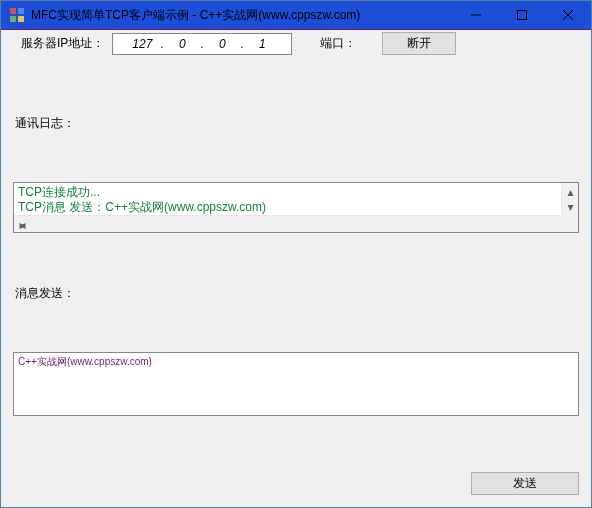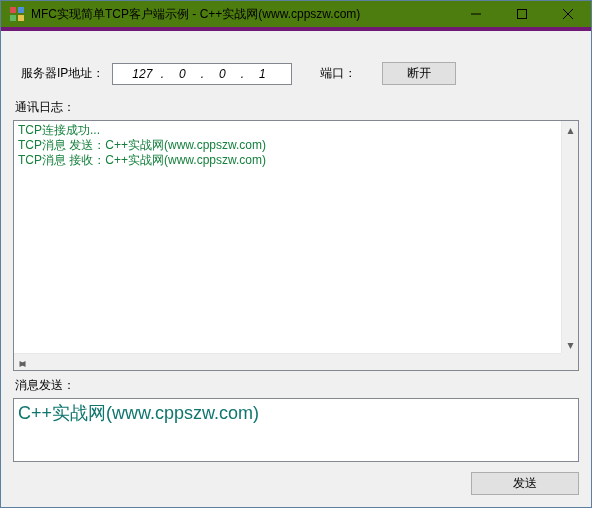--- a/index.html
+++ b/index.html
@@ -13,25 +13,25 @@
   .window {
     width: 592px;
     height: 508px;
     border: 1px solid #5a7fa0;
     background: #f0f0f0;
     display: flex;
     flex-direction: column;
   }
   .titlebar {
     height: 30px;
-    background: #4d7c0f;
+    background: #1d4ed8;
     display: flex;
     align-items: center;
     padding: 0 0 0 8px;
-    border-bottom: 4px solid #701a75;
+    border-bottom: 1px solid #701a75;
   }
   .titlebar-icon {
     width: 16px; height: 16px;
     margin-right: 6px;
     flex-shrink: 0;
   }
   .titlebar-text {
     flex: 1;
     color: #000;
     font-size: 12px;
@@ -43,23 +43,24 @@
     width: 46px;
     display: flex;
     align-items: center;
     justify-content: center;
     color: #333;
   }
   .win-btn svg { width: 10px; height: 10px; }
   .win-btn.close { width: 46px; }
   .client {
     flex: 1;
-    padding: 31px 12px 12px 12px;
+    padding: 2px 12px 12px 12px;
     display: flex;
     flex-direction: column;
+    gap: 46px;
   }
   .row-conn {
     display: flex;
     align-items: center;
     gap: 8px;
     margin-bottom: 14px;
   }
   .lbl { color: #000; }
   .ip-box {
     width: 180px;
@@ -148,22 +149,22 @@
     right: 0; bottom: 0;
     width: 17px; height: 17px;
     background: #f0f0f0;
   }
   .send-label { margin: 6px 0 4px 2px; }
   .send-box {
     height: 64px;
     border: 1px solid #828790;
     background: #fff;
     padding: 2px 4px;
-    font-size: 18px;
-    color: #0f766e;
+    font-size: 10px;
+    color: #701a75;
   }
   .send-btn-row {
     display: flex;
     justify-content: flex-end;
     margin-top: 10px;
   }
   .send-btn { min-width: 108px; }
   .tri { display: inline-block; }
 </style>
 </head>

